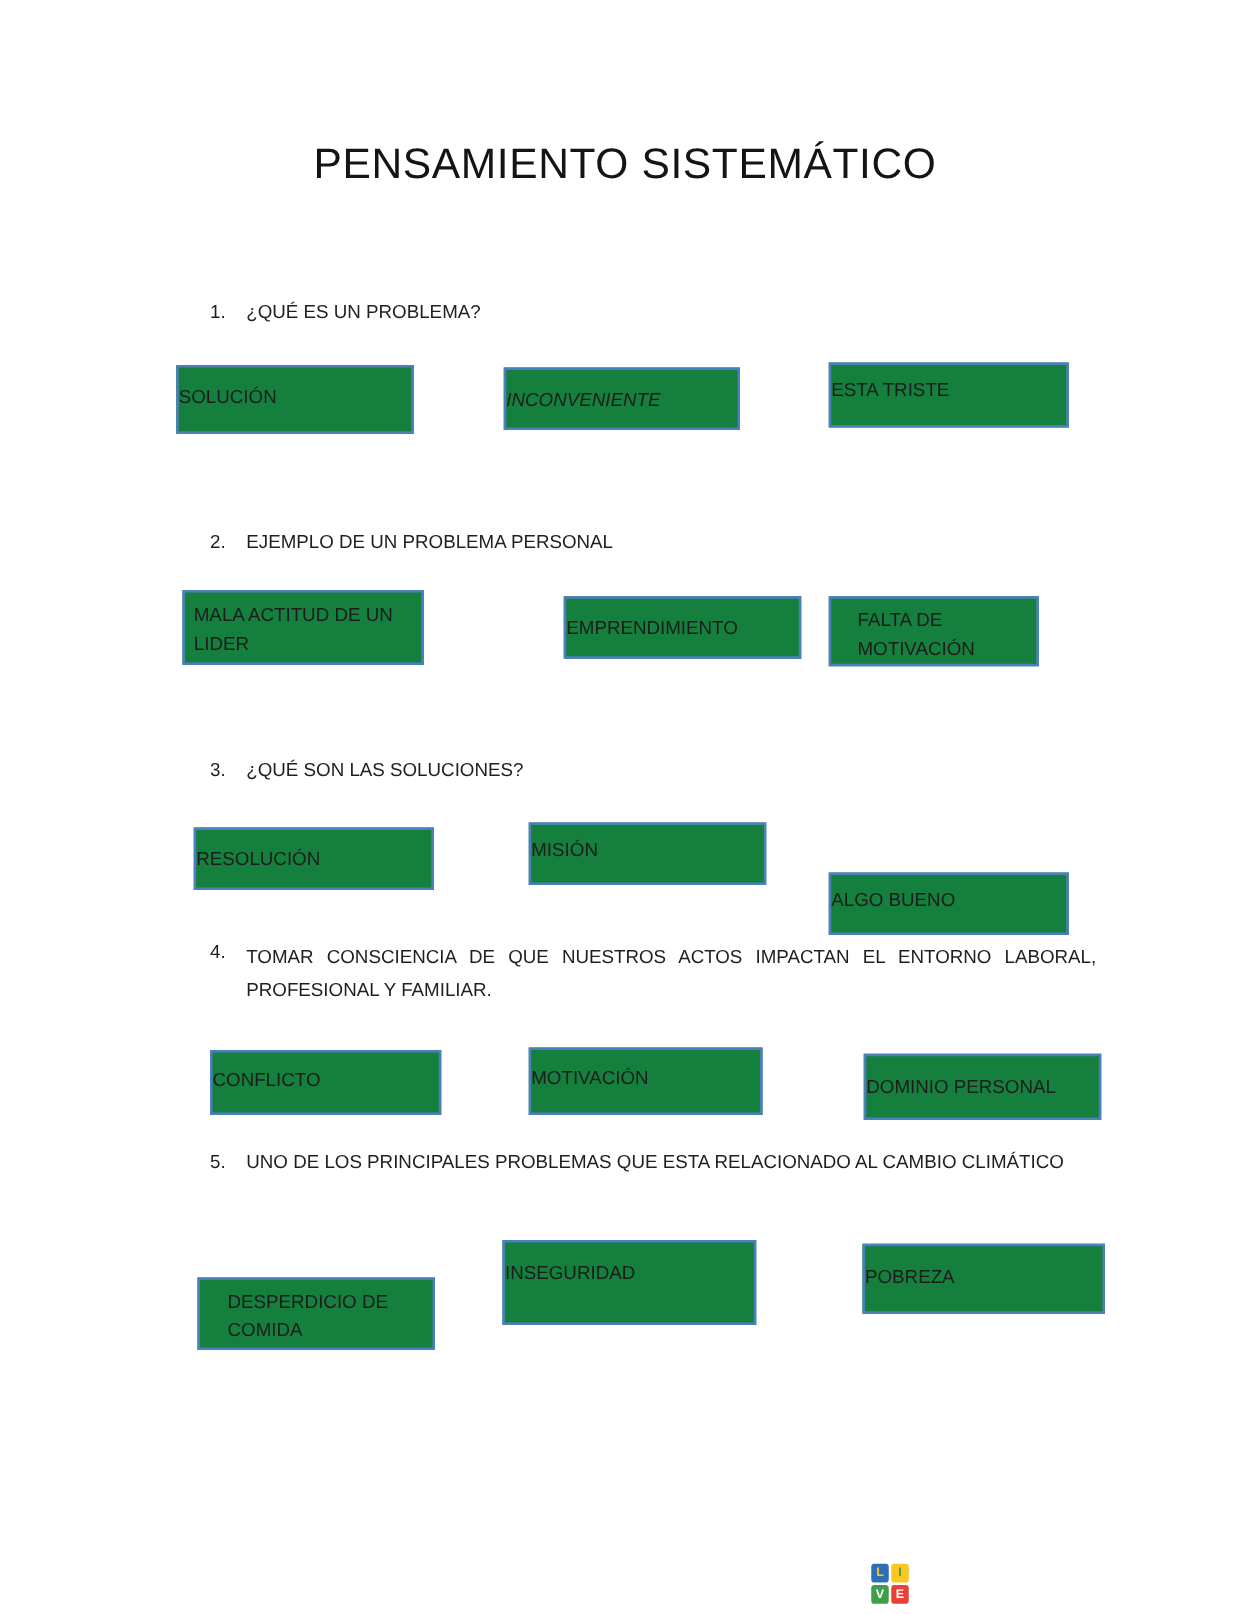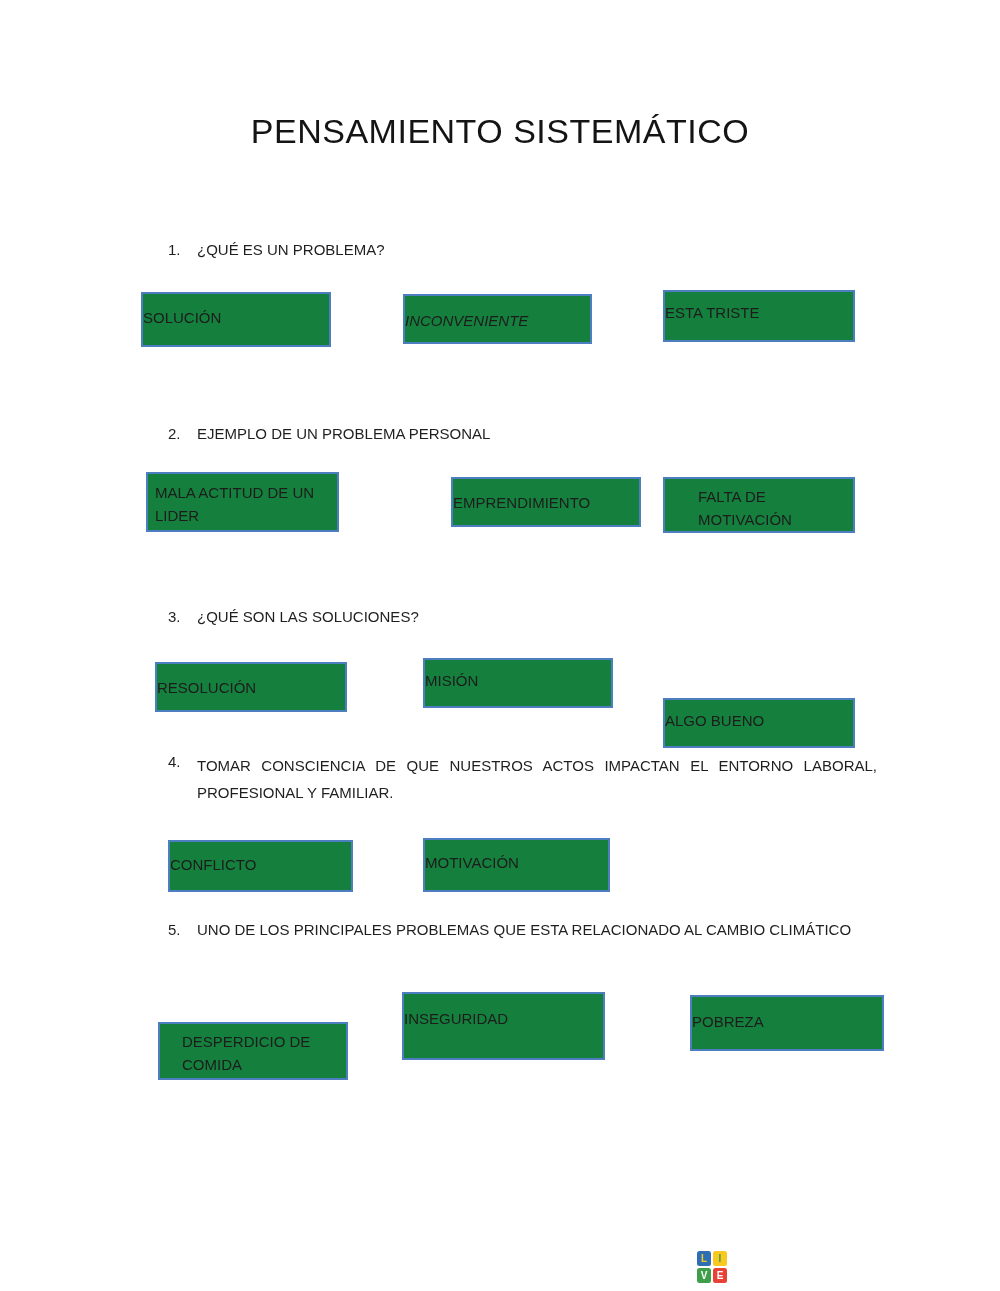--- a/index.html
+++ b/index.html
@@ -62,21 +62,21 @@
   }
   .opt span { display: block; margin: 0 auto; }
 
   .q1o1 { left: 141px; top: 292px; width: 190px; height: 55px; padding-top: 12px; }
   .q1o2 { left: 403px; top: 294px; width: 189px; height: 50px; padding-top: 13px; font-style: italic; }
   .q1o3 { left: 663px; top: 290px; width: 192px; height: 52px; padding-top: 9px;  }
 
   .q2o1 { left: 146px; top: 472px; width: 193px; height: 60px; padding-top: 7px; }
   .q2o1 span { width: 175px; }
   .q2o2 { left: 407px; top: 477px; width: 190px; height: 50px; padding-top: 12px; margin-left: 44px; }
-  .q2o3 { left: 663px; top: 477px; width: 192px; height: 56px; padding-top: 6px; }
+  .q2o3 { left: 663px; top: 477px; width: 168px; height: 56px; padding-top: 6px; }
   .q2o3 span { width: 122px; }
 
   .q3o1 { left: 155px; top: 662px; width: 192px; height: 50px; padding-top: 12px; }
   .q3o2 { left: 423px; top: 658px; width: 190px; height: 50px; padding-top: 9px; }
   .q3o3 { left: 663px; top: 698px; width: 192px; height: 50px; padding-top: 9px; }
 
   .q4o1 { left: 168px; top: 840px; width: 185px; height: 52px; padding-top: 11px; }
   .q4o2 { left: 423px; top: 838px; width: 187px; height: 54px; padding-top: 11px; }
   .q4o3 { left: 691px; top: 843px; width: 190px; height: 53px; padding-top: 13px; }
 
@@ -172,20 +172,23 @@
   <div class="q q4" style="left:168px; top:752px;">
     <span class="num">4.</span>
     <span class="qtext">TOMAR CONSCIENCIA DE QUE NUESTROS ACTOS IMPACTAN EL ENTORNO LABORAL, PROFESIONAL Y FAMILIAR.</span>
   </div>
   <div class="opt q4o1">
     <span>CONFLICTO</span>
   </div>
   <div class="opt q4o2">
     <span>MOTIVACIÓN</span>
   </div>
+  <div class="opt q4o3">
+    <span>DOMINIO PERSONAL</span>
+  </div>
 
   <div class="q q5" style="left:168px; top:920px;">
     <span class="num">5.</span>
     <span class="qtext">UNO DE LOS PRINCIPALES PROBLEMAS QUE ESTA RELACIONADO AL CAMBIO CLIMÁTICO</span>
   </div>
   <div class="opt q5o1">
     <span>DESPERDICIO DE COMIDA</span>
   </div>
   <div class="opt q5o2">
     <span>INSEGURIDAD</span>

